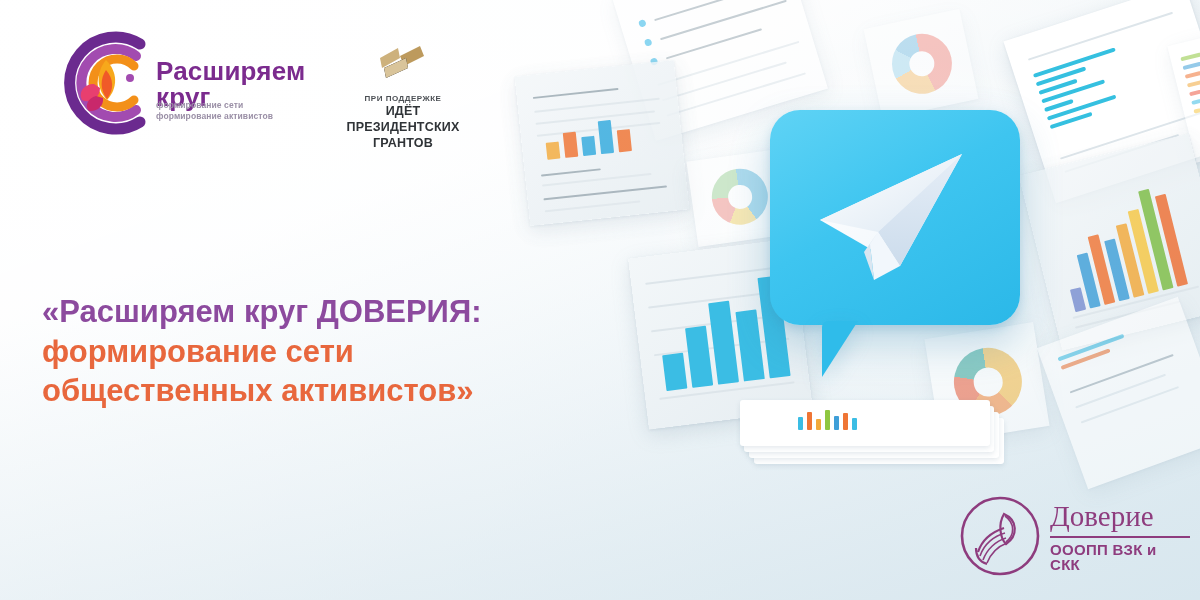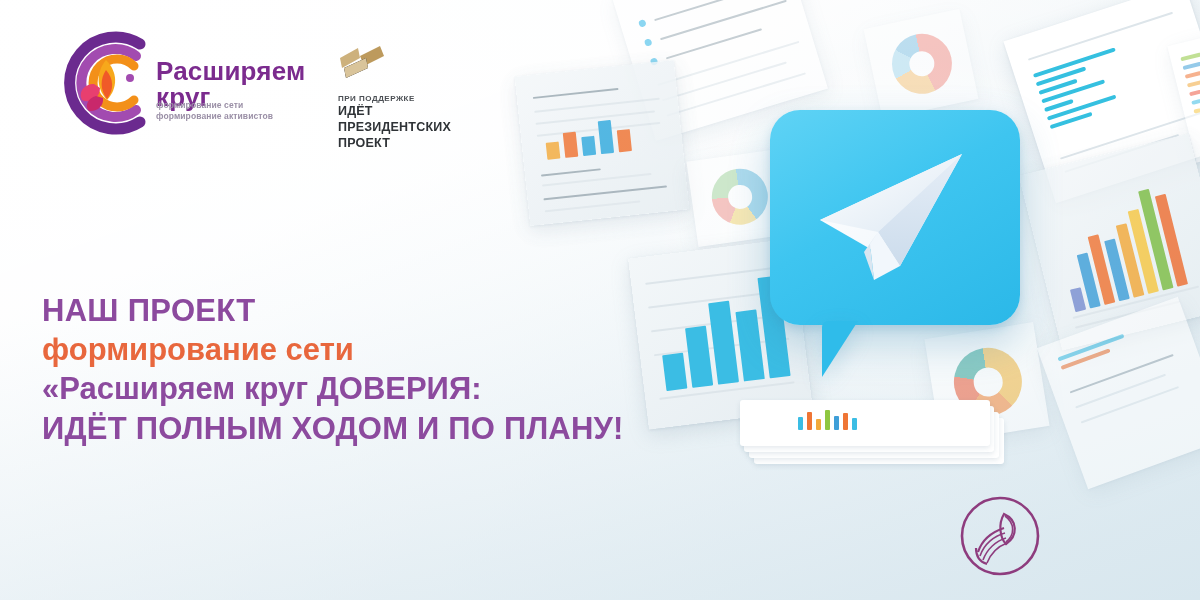--- a/index.html
+++ b/index.html
@@ -79,21 +79,21 @@
   
   .logo{position:absolute;left:44px;top:22px;width:290px;height:126px;}
   .logo .mark{position:absolute;left:0;top:0;width:118px;height:122px;}
   .logo .title{position:absolute;left:112px;top:36px;}
   .logo .t1{font-size:26px;font-weight:700;color:#7b2b8e;letter-spacing:.2px;line-height:1;}
   .logo .t2{font-size:26px;font-weight:700;color:#7b2b8e;letter-spacing:.6px;line-height:1.15;}
   .logo .sub{position:absolute;left:112px;top:78px;font-size:8.5px;line-height:1.35;
     color:#9a8fa6;font-weight:600;letter-spacing:.1px;max-width:120px;}
 
   
-  .grants{position:absolute;left:338px;top:44px;width:130px;}
+  .grants{position:absolute;left:338px;top:44px;width:130px;text-align:center;}
   .grants .gmark{width:50px;height:40px;margin-bottom:6px;}
   .grants .g1{font-size:8px;font-weight:700;color:#4b4f54;letter-spacing:.5px;line-height:1.3;}
   .grants .g2{font-size:12.5px;font-weight:700;color:#2f3337;letter-spacing:.2px;line-height:1.25;}
 
   
   .headline{position:absolute;left:42px;top:292px;width:700px;}
   .headline .l{display:block;white-space:nowrap;}
   .l1{font-size:31px;font-weight:700;color:#8c4a9e;letter-spacing:.3px;line-height:1.22;}
   .l2{font-size:31px;font-weight:700;color:#8c4a9e;letter-spacing:0;line-height:1.28;}
   .l3,.l4{font-size:31px;font-weight:700;color:#e8673d;letter-spacing:0;line-height:1.28;}
@@ -293,36 +293,40 @@
     <div class="grants">
       <svg class="gmark" viewBox="0 0 50 40">
         <path d="M2 14 L20 4 L22 14 L4 24 Z" fill="#cdb17c"></path>
         <path d="M22 12 L42 2 L46 12 L26 22 Z" fill="#bd9a5d"></path>
         <path d="M6 24 L28 14 L30 24 L8 34 Z" fill="#d8c characters"></path>
         <path d="M6 24 L28 14 L30 24 L8 34 Z" fill="#d9c49a"></path>
       </svg>
       <div class="g1">ПРИ ПОДДЕРЖКЕ</div>
       <div class="g2">ИДЁТ</div>
       <div class="g2">ПРЕЗИДЕНТСКИХ</div>
-      <div class="g2">ПРОЕКТ</div>
+      <div class="g2">ГРАНТОВ</div>
     </div>
 
     <div class="headline">
-      <span class="l l1">НАШ ПРОЕКТ</span>
+      <span class="l l2">«Расширяем круг ДОВЕРИЯ:</span>
       <span class="l l3">формирование сети</span>
-      <span class="l l2">«Расширяем круг ДОВЕРИЯ:</span>
-      <span class="l l5">ИДЁТ ПОЛНЫМ ХОДОМ И ПО ПЛАНУ!</span>
+      <span class="l l4">общественных активистов»</span>
     </div>
   </div>
 
   <div class="doverie">
     <svg class="dmark" viewBox="0 0 84 84">
       <circle cx="42" cy="42" r="38" fill="none" stroke="#8e3c7e" stroke-width="2.6"></circle>
       <path d="M46 20 C60 26 60 42 48 50 C42 44 40 30 46 20Z" fill="none" stroke="#8e3c7e" stroke-width="2.2"></path>
       <path d="M47 22 C57 29 57 41 48 48" fill="none" stroke="#8e3c7e" stroke-width="1.6"></path>
       <path d="M20 58 C24 46 34 38 46 34" fill="none" stroke="#8e3c7e" stroke-width="2.2"></path>
       <path d="M22 62 C26 50 36 42 47 39" fill="none" stroke="#8e3c7e" stroke-width="1.6"></path>
       <path d="M25 66 C29 55 38 47 48 44" fill="none" stroke="#8e3c7e" stroke-width="1.6"></path>
       <path d="M29 69 C33 59 41 52 49 49" fill="none" stroke="#8e3c7e" stroke-width="1.6"></path>
       <path d="M18 54 C18 62 22 68 29 70" fill="none" stroke="#8e3c7e" stroke-width="2.2"></path>
     </svg>
+    <div class="dtext">
+      <div class="d1">Доверие</div>
+      <div class="rule"></div>
+      <div class="d2">ОООПП ВЗК и СКК</div>
+    </div>
   </div>
 </div>
 
 </body></html>

